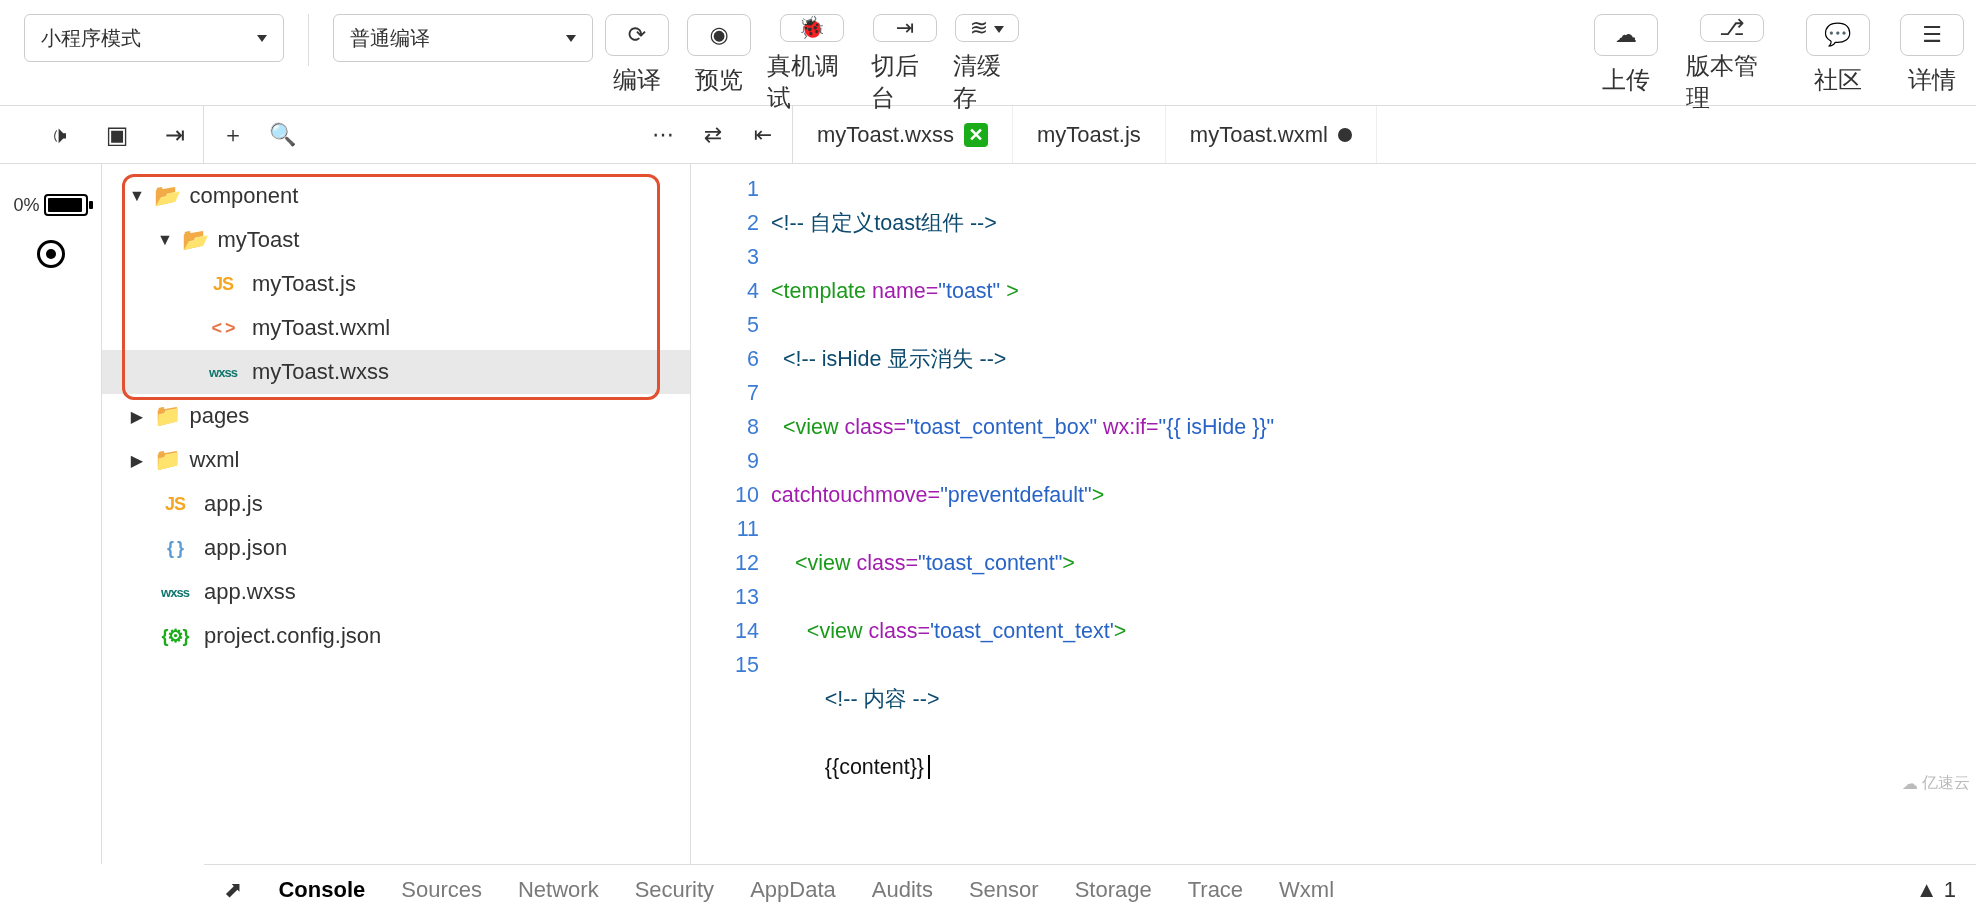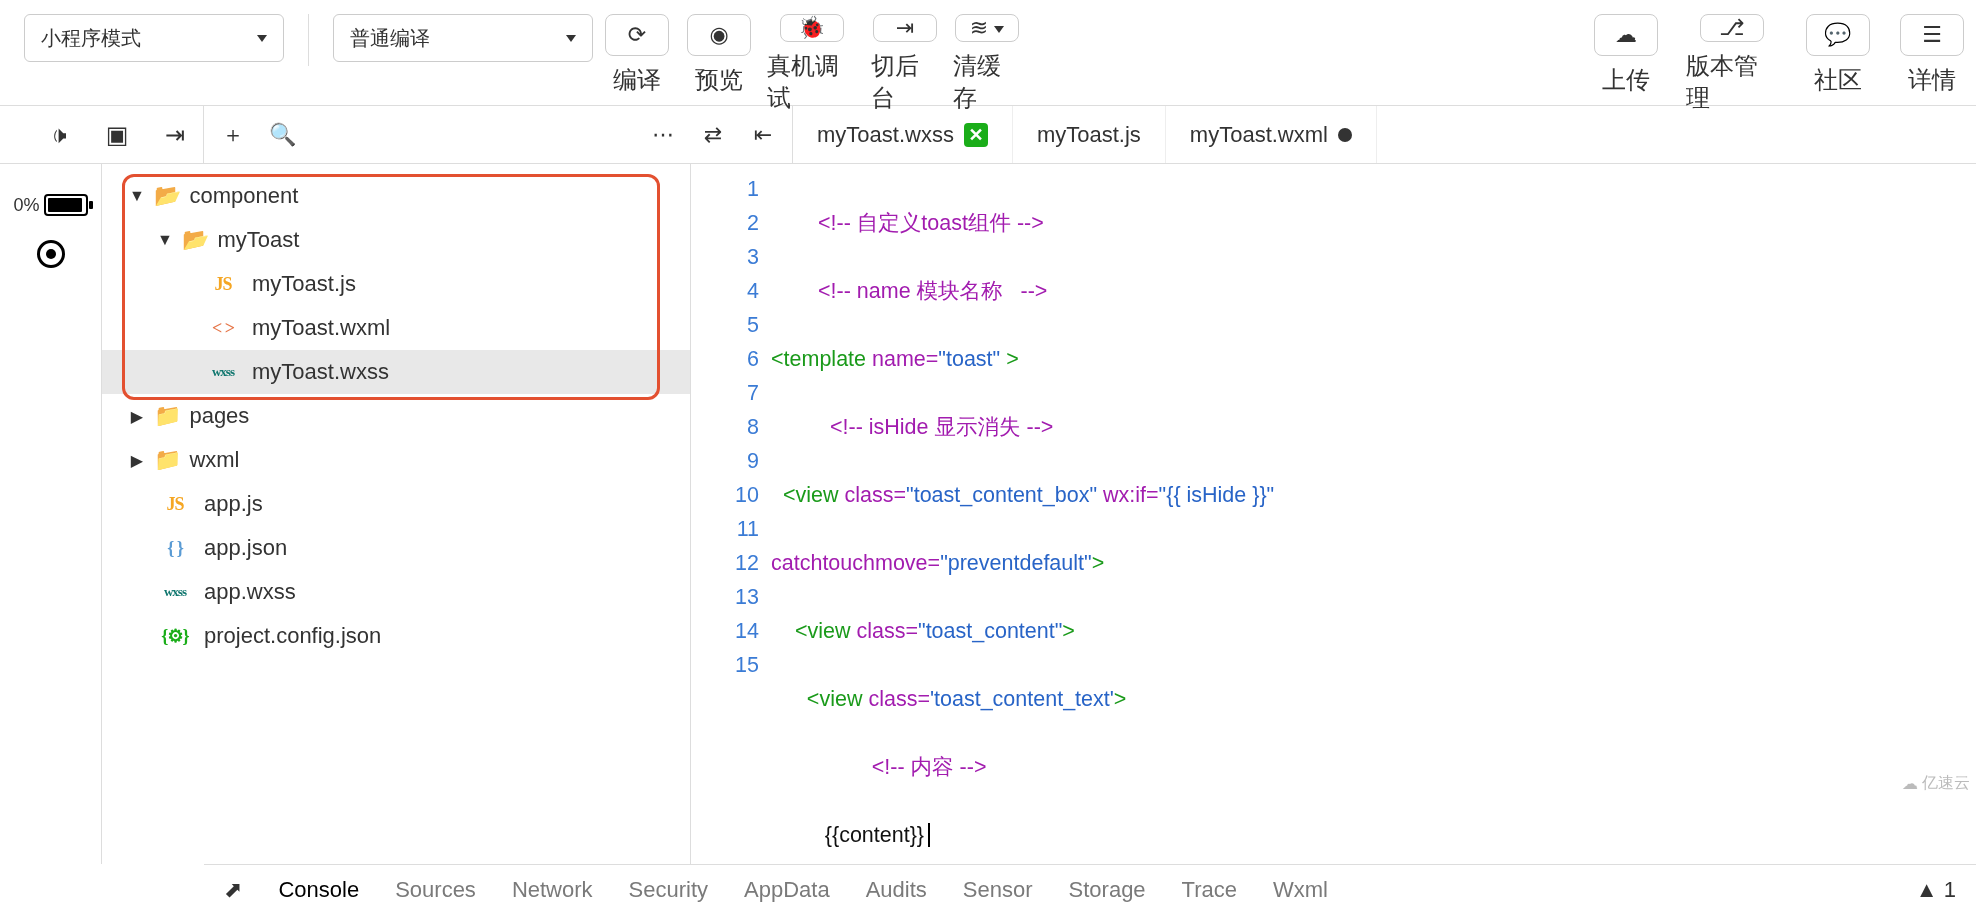--- a/index.html
+++ b/index.html
@@ -39,47 +39,47 @@
   .battery .fill { position:absolute; left:2px; top:2px; bottom:2px; width:34px; background:#000; border-radius:1px; }
   .target { width:28px; height:28px; border-radius:50%; border:3px solid #000; display:flex; align-items:center; justify-content:center; }
   .target .dot { width:10px; height:10px; border-radius:50%; background:#000; }
 
   .file-tree { width: 589px; border-right: 1px solid #ddd; padding: 10px 0; position:relative; }
   .tree-item { height: 44px; display:flex; align-items:center; gap:8px; padding-left: 26px; font-size:22px; cursor:default; }
   .tree-item .arw { width:18px; text-align:center; font-size:16px; color:#333; }
   .tree-item.depth1 { padding-left: 54px; }
   .tree-item.depth2 { padding-left: 100px; }
   .tree-item.selected { background:#e8e8e8; }
-  .tree-item .ficon { font-family: Liberation Serif, serif; font-size:18px; letter-spacing:-1px; font-weight:bold; min-width:42px; text-align:center; }
+  .tree-item .ficon { font-family: Liberation Sans, sans-serif; font-size:18px; letter-spacing:-1px; font-weight:bold; min-width:42px; text-align:center; }
   .ficon.js { color:#f5a623; }
   .ficon.wxml { color:#e67649; }
   .ficon.wxss { color:#0f766e; font-size:13px; }
   .ficon.json { color:#5a9bd4; }
   .ficon.jsonc { color:#1aad19; }
   .folder-ic { font-size:22px; }
   .highlight-box { position:absolute; top:10px; left:20px; right:30px; height:226px; border:3px solid #e35030; border-radius:12px; pointer-events:none; }
 
   
   .editor-area { flex:1; display:flex; flex-direction:column; }
   .code-scroll { flex:1; display:flex; font-family: "Menlo","Consolas",monospace; font-size:21.5px; line-height:34px; padding-top:8px; }
   .gutter { width:80px; text-align:right; color:#3a7bd5; padding-right:12px; }
   .gutter div { height:34px; }
   .code { flex:1; white-space:pre; color:#111; }
-  .c-comment { color:#a21caf;margin-left:47px; }
+  .c-comment { color:#0c4a6e; }
   .c-tag { color:#1a9a1a; }
   .c-attr { color:#a21caf; }
   .c-str { color:#2864c7; }
   .code-line { height:34px; }
   .cursor { display:inline-block; width:2px; height:24px; background:#000; vertical-align:text-bottom; margin-left:4px; }
   .watermark { position:absolute; right:6px; bottom:120px; color:#bbb; font-size:16px; display:flex; align-items:center; gap:4px; }
 
   
   .devtools { position:absolute; left:204px; right:0; bottom:0; height:50px; border-top:1px solid #ddd; display:flex; align-items:center; gap:36px; padding:0 20px; font-size:22px; background:#fff; }
   .devtools .pointer { font-size:22px; }
-  .devtools .active-tab { color:#000; font-weight:400; }
+  .devtools .active-tab { color:#000; font-weight:700; }
   .devtools .inactive { color:#7a7a7a; }
 </style>
 </head>
 <body>
 
 <div class="top-toolbar">
   <div class="dropdown">
     <span>小程序模式</span>
     <span class="caret triangle-down"></span>
   </div>
@@ -261,21 +261,20 @@
           <div>9</div>
           <div>10</div>
           <div>11</div>
           <div>12</div>
           <div>13</div>
           <div>14</div>
           <div>15</div>
       </div>
       <div class="code">
 <div class="code-line"><span class="c-comment">&lt;!-- 自定义toast组件 --&gt;</span></div>
-<div class="code-line"><span class="c-comment">&lt;!-- name 模块名称   --&gt;</span></div>
 <div class="code-line"><span class="c-tag">&lt;template</span><span class="c-attr"> name=</span><span class="c-str">"toast"</span><span class="c-tag"> &gt;</span></div>
 <div class="code-line">  <span class="c-comment">&lt;!-- isHide 显示消失 --&gt;</span></div>
 <div class="code-line">  <span class="c-tag">&lt;view</span><span class="c-attr"> class=</span><span class="c-str">"toast_content_box"</span><span class="c-attr"> wx:if=</span><span class="c-str">"{{ isHide }}"</span></div>
 <div class="code-line"><span class="c-attr">catchtouchmove=</span><span class="c-str">"preventdefault"</span><span class="c-tag">&gt;</span></div>
 <div class="code-line">    <span class="c-tag">&lt;view</span><span class="c-attr"> class=</span><span class="c-str">"toast_content"</span><span class="c-tag">&gt;</span></div>
 <div class="code-line">      <span class="c-tag">&lt;view</span><span class="c-attr"> class=</span><span class="c-str">'toast_content_text'</span><span class="c-tag">&gt;</span></div>
 <div class="code-line">         <span class="c-comment">&lt;!-- 内容 --&gt;</span></div>
 <div class="code-line">         <span>{{content}}</span><span class="cursor"></span></div>
 
 

